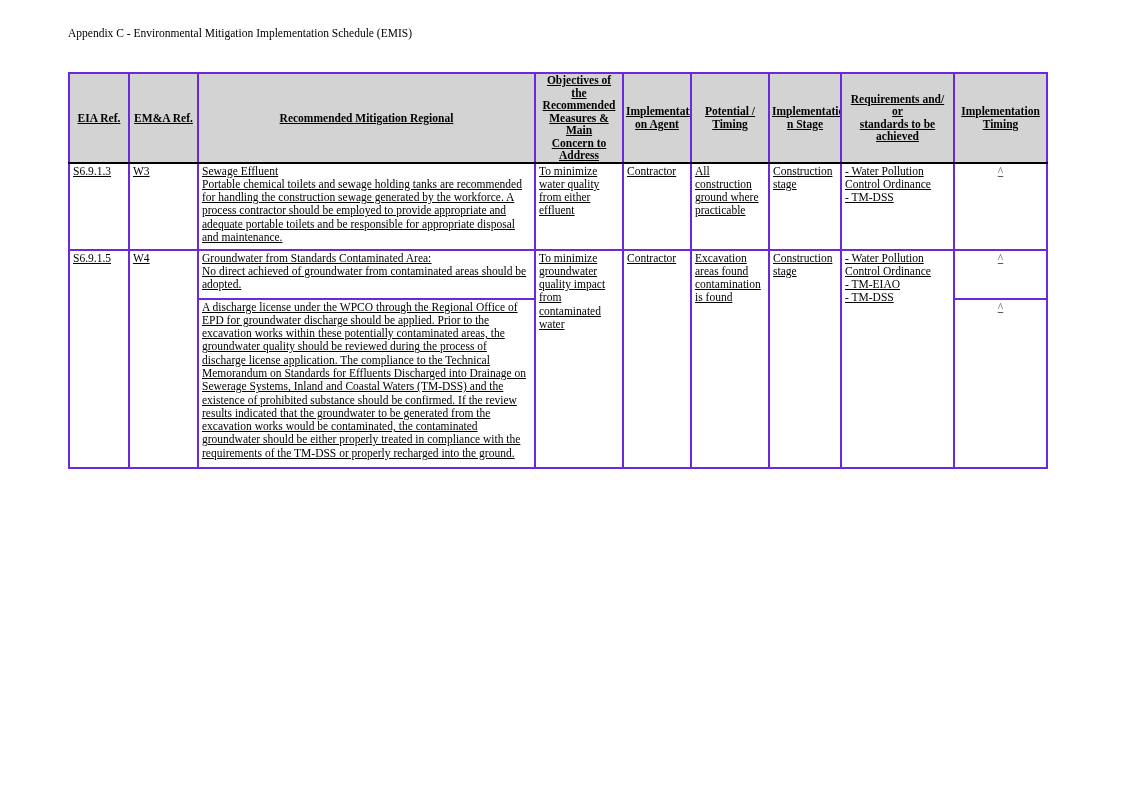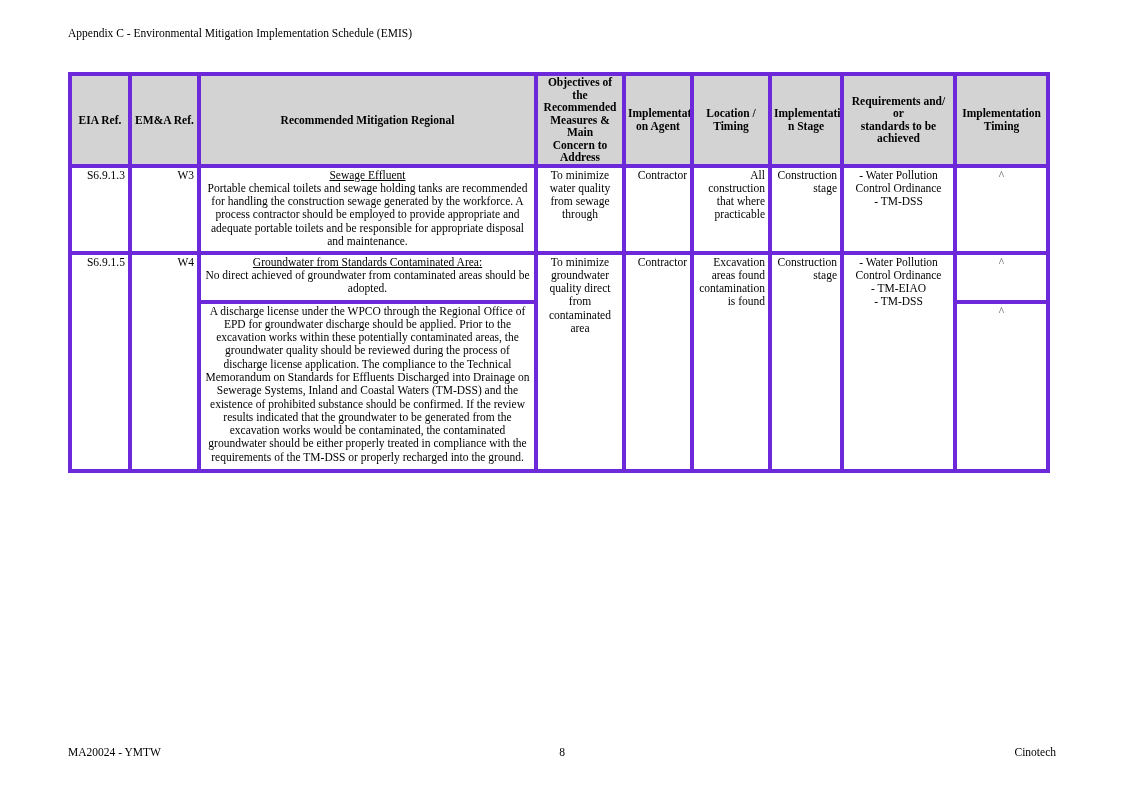--- a/index.html
+++ b/index.html
@@ -23,43 +23,44 @@
   table.emis {
     position: absolute;
     left: 68px;
     top: 72px;
     width: 978px;
     table-layout: fixed;
     border-collapse: collapse;
     border: 2px solid #000000;
   }
   table.emis th, table.emis td {
-    border: 4px solid #6d28d9;
+    border: 2px solid #6d28d9;
     vertical-align: top;
     font-size: 11.5px;
     line-height: 13.3px;
     padding: 1px 3px;
     overflow: hidden;
+    text-decoration: underline;
   }
   table.emis th {
     background: #d3d3d3;
     font-weight: bold;
     text-align: center;
     vertical-align: middle;
     white-space: pre-line;
     line-height: 12.5px;
     padding: 0 2px;
     border-bottom: 2px solid #000000;
   }
   tr.hdr { height: 63px; }
   tr.r1  { height: 87px; }
   tr.r2a { height: 49px; }
   tr.r2b { height: 169px; }
-  td.ctr { text-align: right; padding-left: 2px; padding-right: 2px; margin-left: 44px; }
-  td.lft { text-align: center; }
+  td.ctr { text-align: left; padding-left: 2px; padding-right: 2px; margin-left: 44px; }
+  td.lft { text-align: left; }
   .u { text-decoration: underline; }
   td.status {
     text-align: center;
     color: #595959;
     font-size: 11px;
     line-height: 12px;
   }
   .footer {
     position: absolute;
     left: 68px;
@@ -100,61 +101,61 @@
         <th>EIA Ref.</th>
         <th>EM&amp;A Ref.</th>
         <th>Recommended Mitigation Regional</th>
         <th>Objectives of the
 Recommended
 Measures &amp; Main
 Concern to
 Address</th>
         <th>Implementati
 on Agent</th>
-        <th>Location /
+        <th>Potential /
 Timing</th>
         <th>Implementatio
 n Stage</th>
         <th>Requirements and/ or
 standards to be
 achieved</th>
         <th>Implementation
 Timing</th>
       </tr>
     </thead>
     <tbody>
 
       <tr class="r1">
         <td class="ctr">S6.9.1.3</td>
         <td class="ctr">W3</td>
         <td class="lft">
           <div class="u">Sewage Effluent</div>
           <div>Portable chemical toilets and sewage holding tanks are recommended for handling the construction sewage generated by the workforce.  A process contractor should be employed to provide appropriate and adequate portable toilets and be responsible for appropriate disposal and maintenance.</div>
         </td>
-        <td class="lft">To minimize water quality from sewage through</td>
+        <td class="lft">To minimize water quality from either effluent</td>
         <td class="ctr">Contractor</td>
-        <td class="ctr">All construction that where practicable</td>
+        <td class="ctr">All construction ground where practicable</td>
         <td class="ctr">Construction stage</td>
         <td class="lft">
           <div>- Water Pollution Control Ordinance</div>
           <div>- TM-DSS</div>
         </td>
         <td class="status">
           <span>^</span>
         </td>
       </tr>
 
       <tr class="r2a">
         <td class="ctr" rowspan="2">S6.9.1.5</td>
         <td class="ctr" rowspan="2">W4</td>
         <td class="lft">
           <div class="u">Groundwater from Standards Contaminated Area:</div>
           <div>No direct achieved of groundwater from contaminated areas should be adopted.</div>
         </td>
-        <td class="lft" rowspan="2">To minimize groundwater quality direct from contaminated area</td>
+        <td class="lft" rowspan="2">To minimize groundwater quality impact from contaminated water</td>
         <td class="ctr" rowspan="2">Contractor</td>
         <td class="ctr" rowspan="2">Excavation areas found contamination is found</td>
         <td class="ctr" rowspan="2">Construction stage</td>
         <td class="lft" rowspan="2">
           <div>- Water Pollution Control Ordinance</div>
           <div>- TM-EIAO</div>
           <div>- TM-DSS</div>
         </td>
         <td class="status">
           <span>^</span>
@@ -165,19 +166,14 @@
         <td class="lft">
           <div>A discharge license under the WPCO through the Regional Office of EPD for groundwater discharge should be applied. Prior to the excavation works within these potentially contaminated areas, the groundwater quality should be reviewed during the process of discharge license application. The compliance to the Technical Memorandum on Standards for Effluents Discharged into Drainage on Sewerage Systems, Inland and Coastal Waters (TM-DSS) and the existence of prohibited substance should be confirmed. If the review results indicated that the groundwater to be generated from the excavation works would be contaminated, the contaminated groundwater should be either properly treated in compliance with the requirements of the TM-DSS or properly recharged into the ground.</div>
         </td>
         <td class="status">
           <span>^</span>
         </td>
       </tr>
     </tbody>
   </table>
 
-  <div class="footer">
-    <span>MA20024 - YMTW</span>
-    <span class="center-slot">8</span>
-    <span>Cinotech</span>
-  </div>
 
 </div>
 
 </body></html>

